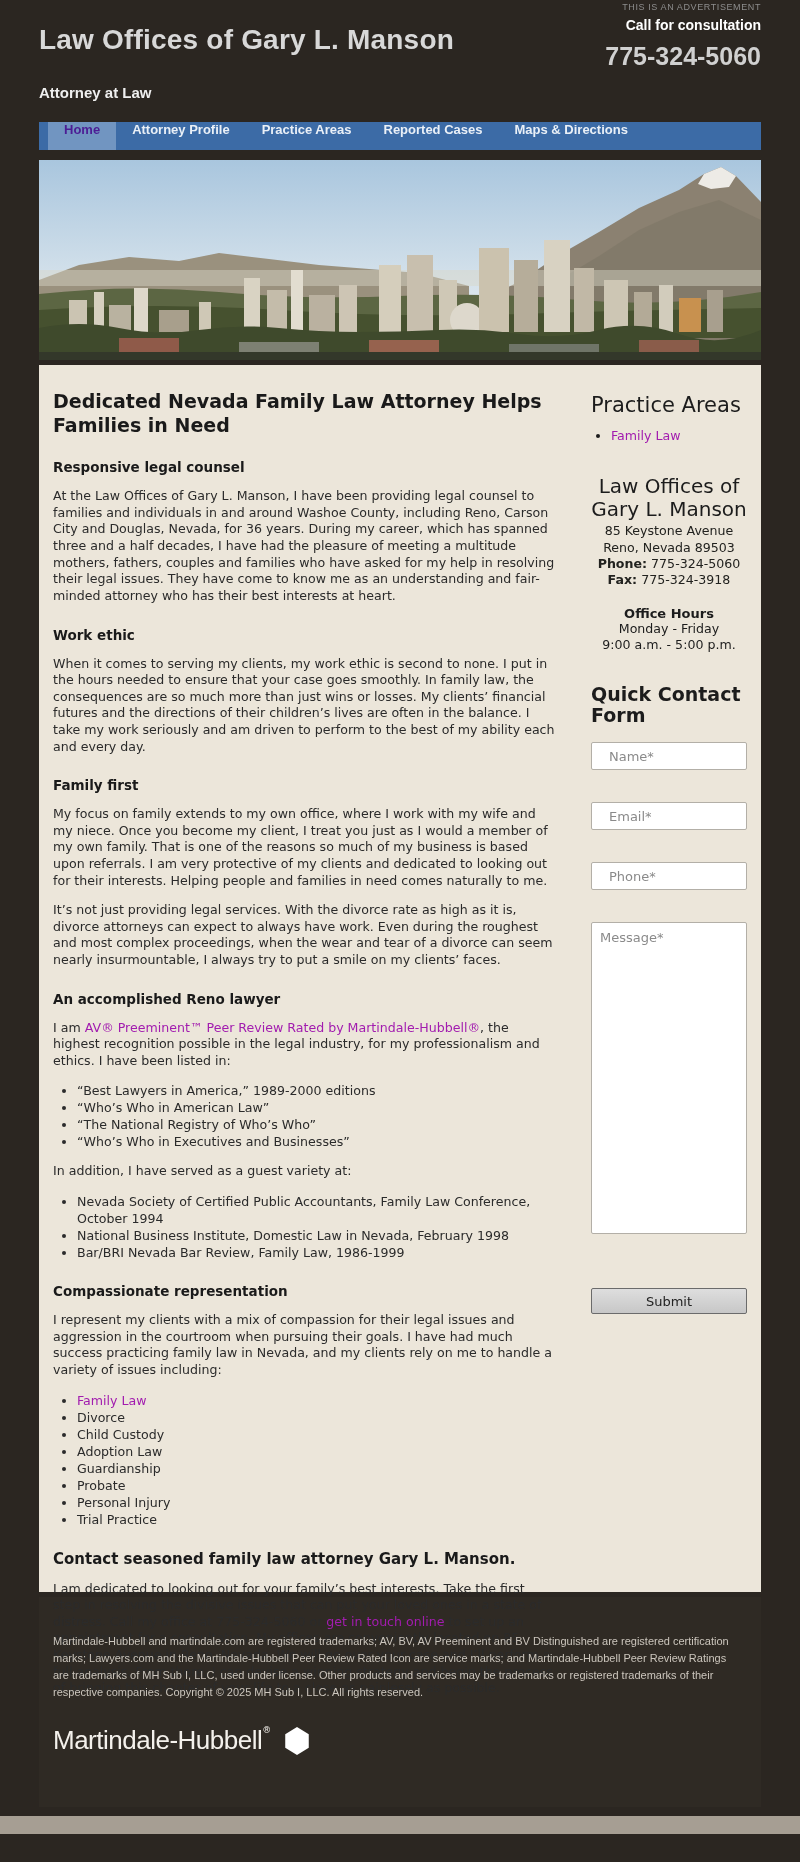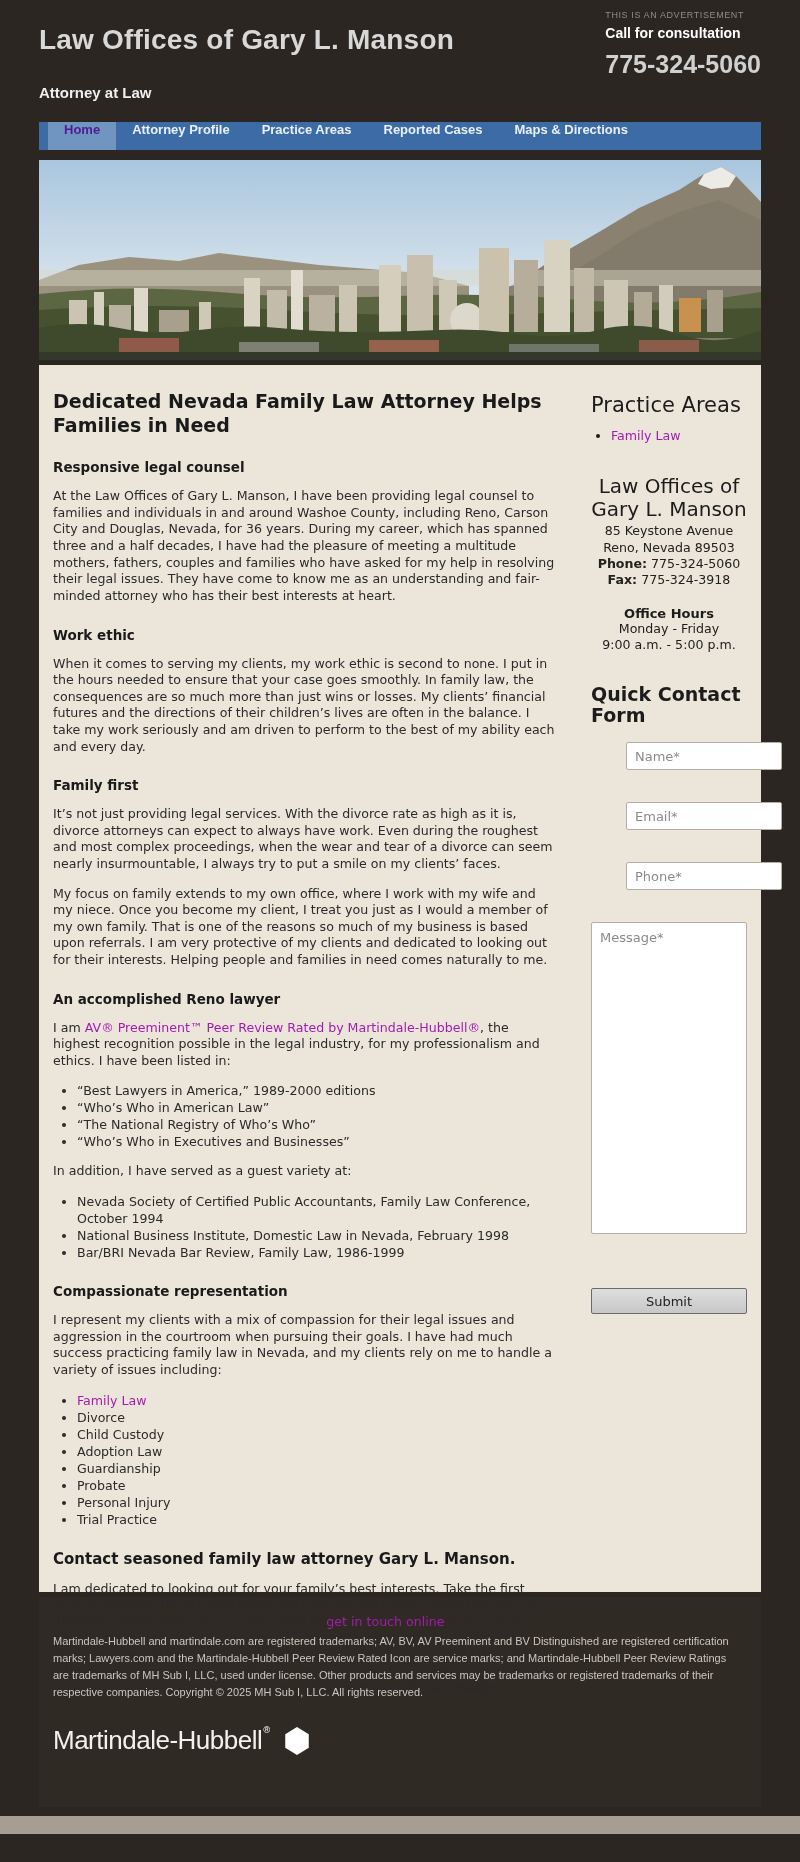--- a/index.html
+++ b/index.html
@@ -16,21 +16,21 @@
   .brand-title {
     margin:0; padding-top:24px;
     font:bold 28px "Liberation Sans", sans-serif;
     color:#d8d8d8; letter-spacing:.2px;
   }
   .brand-sub {
     margin-top:28px;
     font:bold 15px "Liberation Sans", sans-serif;
     color:#efefef;
   }
-  .header-right { position:absolute; top:10px; right:0; text-align:left; }
+  .header-right { position:absolute; top:2px; right:0; text-align:right; }
   .ad-notice { font:9px "Liberation Sans", sans-serif; color:#8d8d8d; letter-spacing:.6px; }
   .call-line { margin-top:5px; font:bold 14px "Liberation Sans", sans-serif; color:#ffffff; }
   .phone-big { margin-top:9px; font:bold 25px "Liberation Sans", sans-serif; color:#d0d0d0; }
 
   
   .navbar { background:#3c6ba6; width:722px; }
   .nav-row { display:flex; height:28px; padding-left:9px; }
   .nav-item {
     padding:0 16px; line-height:28px; white-space:nowrap;
     font:bold 13px "Liberation Sans", sans-serif;
@@ -61,23 +61,23 @@
   .pa-list { margin:0 0 30px; padding-left:20px; }
   .pa-list li { font:12.6px/1.4 "DejaVu Sans", sans-serif; }
   .firm { text-align:center; }
   .firm-name { font:400 20px/1.17 "DejaVu Sans", sans-serif; margin-bottom:2px; }
   .firm-line { font:12.6px/1.3 "DejaVu Sans", sans-serif; color:#22221f; }
   .hours { text-align:center; margin-top:17px; }
   .hours-title { font:bold 13px "DejaVu Sans", sans-serif; }
   .hours-line { font:12.6px/1.3 "DejaVu Sans", sans-serif; }
   .form-title { margin:30px 0 16px; font:bold 19px/1.12 "DejaVu Sans", sans-serif; }
   .qc-input {
-    width:100%; height:28px; margin-bottom:32px; padding:0 8px;
+    width:100%; height:28px; margin-bottom:32px; padding:0 17px;
     border:1px solid #b3afa7; border-radius:2px; background:#ffffff;
-    font:13px "DejaVu Sans", sans-serif; color:#444;margin-left:35px;
+    font:13px "DejaVu Sans", sans-serif; color:#444;
   }
   .qc-textarea {
     width:100%; height:312px; padding:7px 8px; resize:none;
     border:1px solid #b3afa7; border-radius:2px; background:#ffffff;
     font:13px "DejaVu Sans", sans-serif; color:#444;
   }
   .qc-input::placeholder, .qc-textarea::placeholder { color:#8a8a8a; }
   .qc-submit {
     margin-top:50px; width:100%; height:26px;
     background:linear-gradient(#dedede,#c7c7c7);
@@ -185,22 +185,22 @@
     <div class="main">
       <h2 class="main-h1">Dedicated Nevada Family Law Attorney Helps Families in Need</h2>
 
       <h3>Responsive legal counsel</h3>
       <p>At the Law Offices of Gary L. Manson, I have been providing legal counsel to families and individuals in and around Washoe County, including Reno, Carson City and Douglas, Nevada, for 36 years. During my career, which has spanned three and a half decades, I have had the pleasure of meeting a multitude mothers, fathers, couples and families who have asked for my help in resolving their legal issues. They have come to know me as an understanding and fair-minded attorney who has their best interests at heart.</p>
 
       <h3>Work ethic</h3>
       <p>When it comes to serving my clients, my work ethic is second to none. I put in the hours needed to ensure that your case goes smoothly. In family law, the consequences are so much more than just wins or losses. My clients’ financial futures and the directions of their children’s lives are often in the balance. I take my work seriously and am driven to perform to the best of my ability each and every day.</p>
 
       <h3>Family first</h3>
+      <p>My focus on family extends to my own office, where I work with my wife and my niece. Once you become my client, I treat you just as I would a member of my own family. That is one of the reasons so much of my business is based upon referrals. I am very protective of my clients and dedicated to looking out for their interests. Helping people and families in need comes naturally to me.</p>
       <p>It’s not just providing legal services. With the divorce rate as high as it is, divorce attorneys can expect to always have work. Even during the roughest and most complex proceedings, when the wear and tear of a divorce can seem nearly insurmountable, I always try to put a smile on my clients’ faces.</p>
-      <p>My focus on family extends to my own office, where I work with my wife and my niece. Once you become my client, I treat you just as I would a member of my own family. That is one of the reasons so much of my business is based upon referrals. I am very protective of my clients and dedicated to looking out for their interests. Helping people and families in need comes naturally to me.</p>
 
       <h3>An accomplished Reno lawyer</h3>
       <p><span>I am </span><a class="blue-link">AV® Preeminent™ Peer Review Rated by Martindale-Hubbell®</a><span>, the highest recognition possible in the legal industry, for my professionalism and ethics. I have been listed in:</span></p>
       <ul>
         <li>“Best Lawyers in America,” 1989-2000 editions</li>
         <li>“Who’s Who in American Law”</li>
         <li>“The National Registry of Who’s Who”</li>
         <li>“Who’s Who in Executives and Businesses”</li>
       </ul>
       <p>In addition, I have served as a guest variety at:</p>

